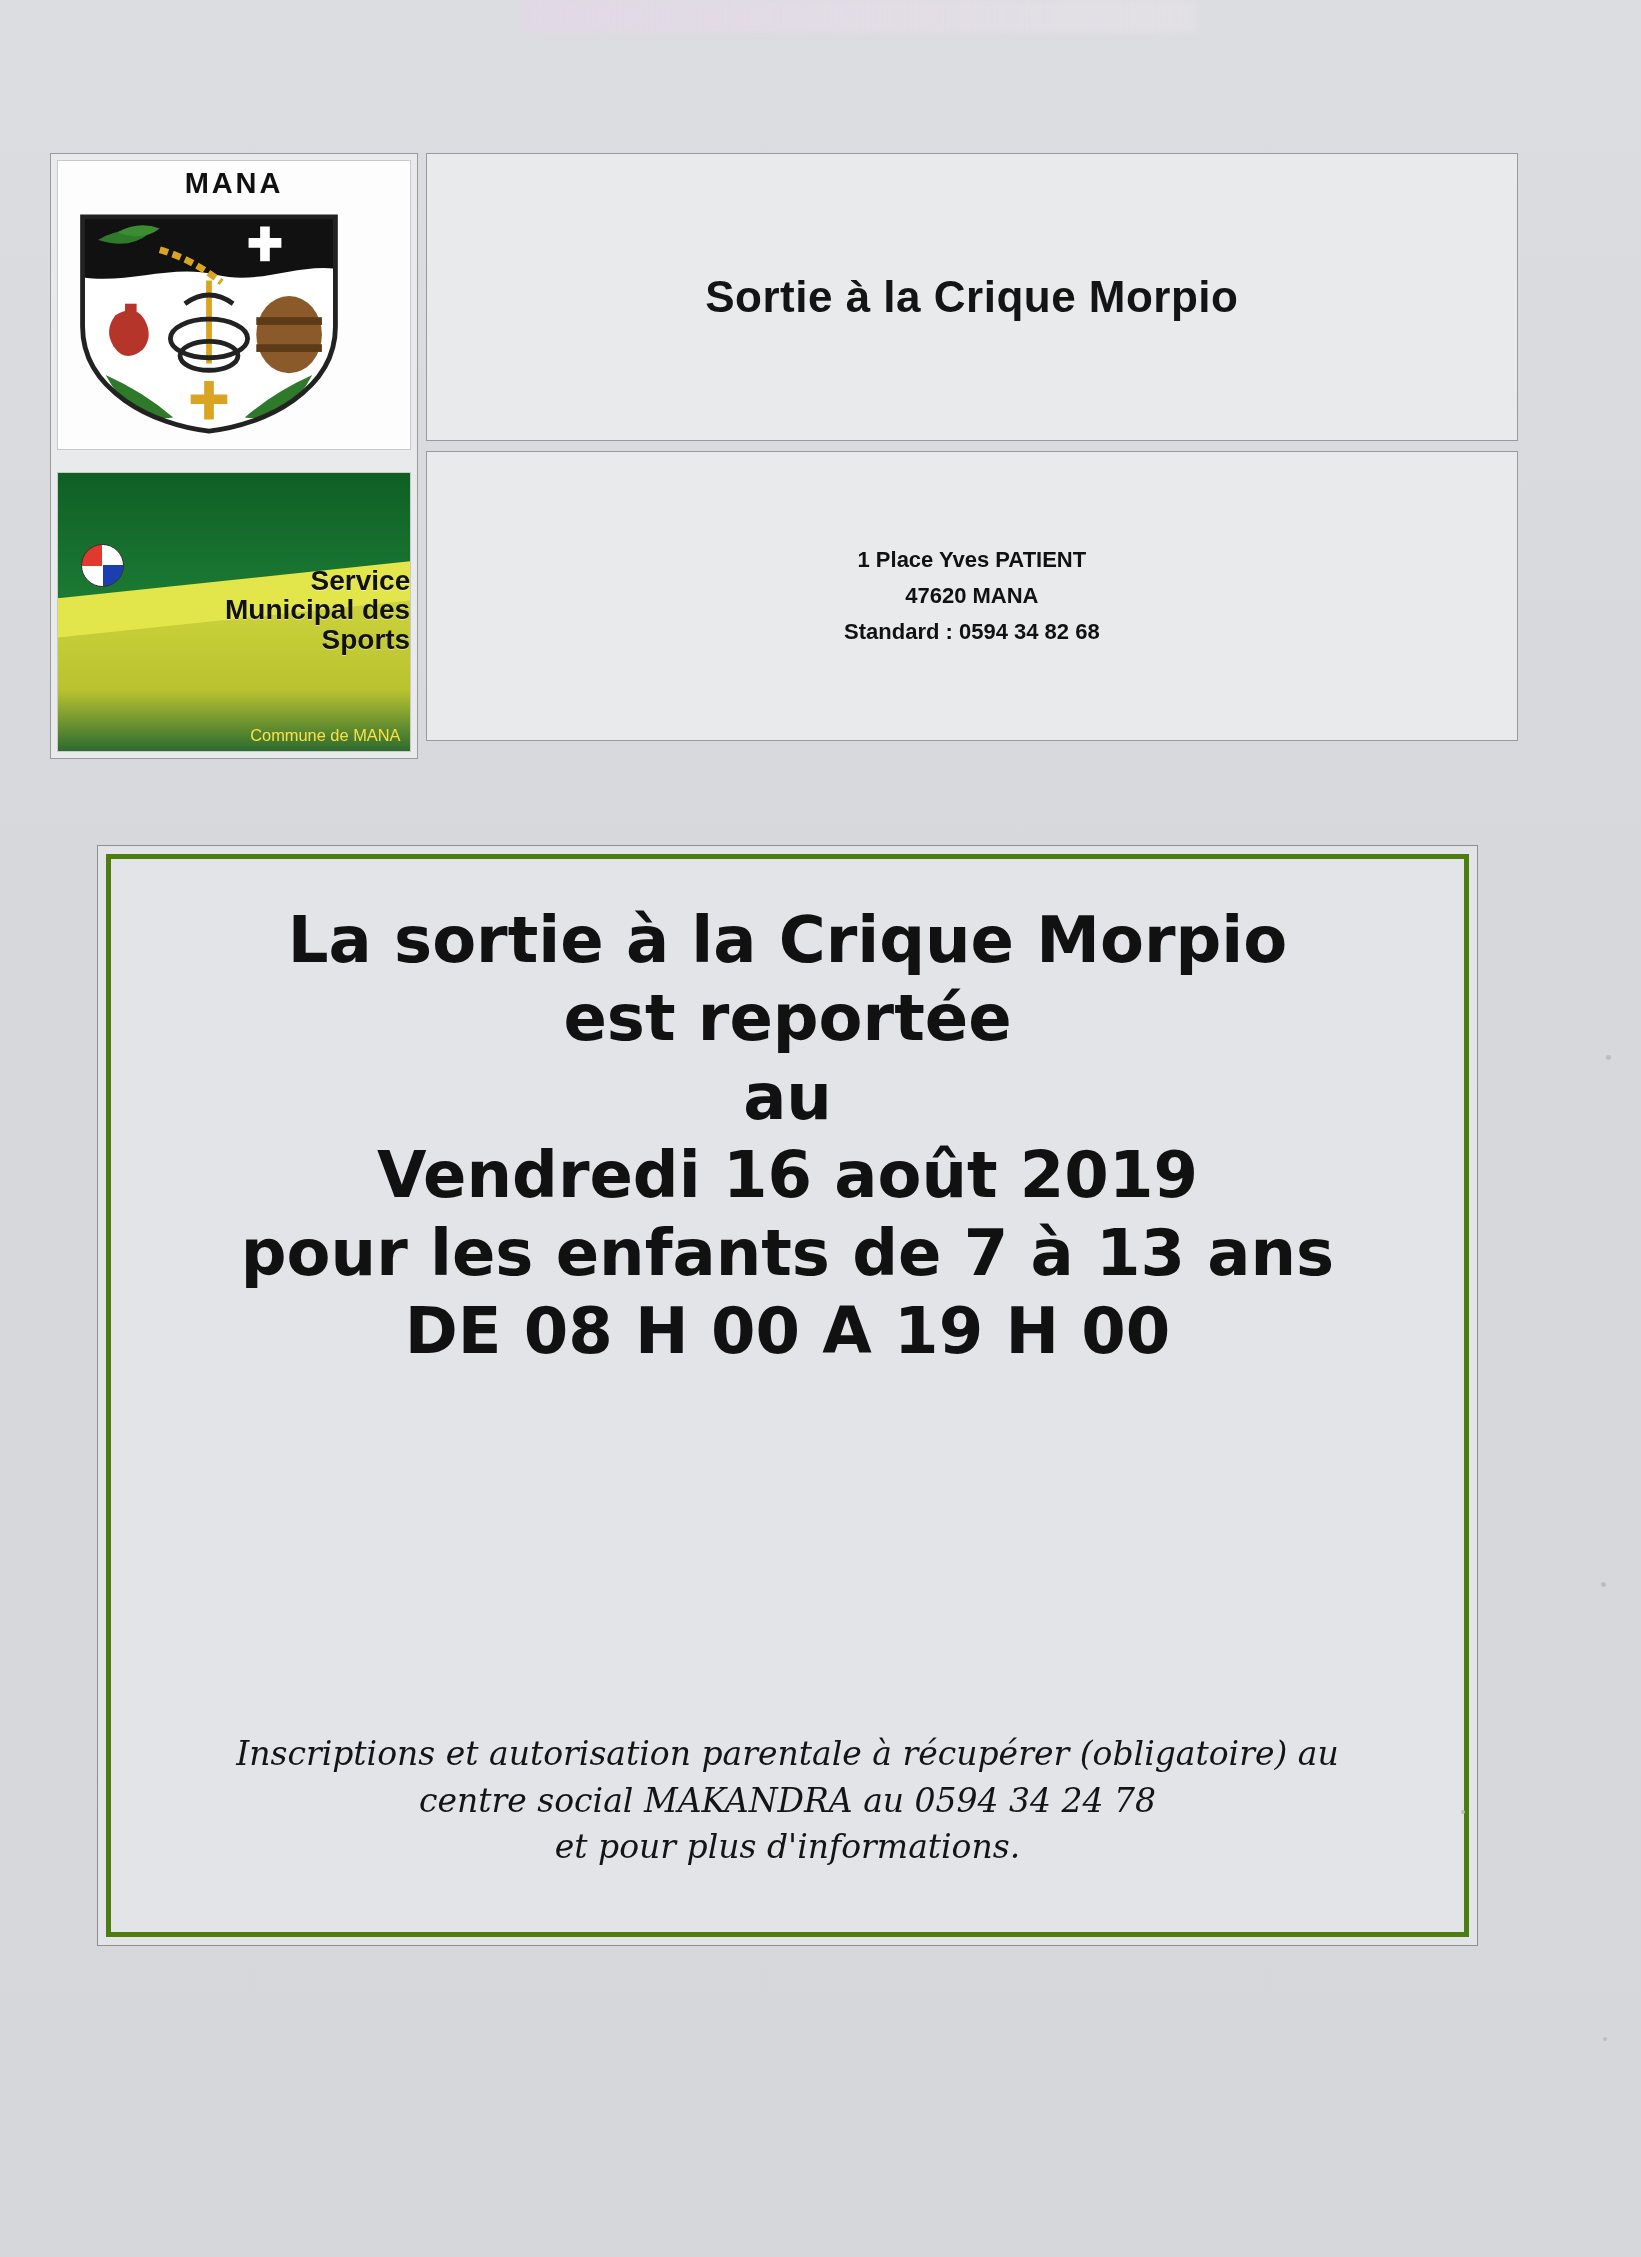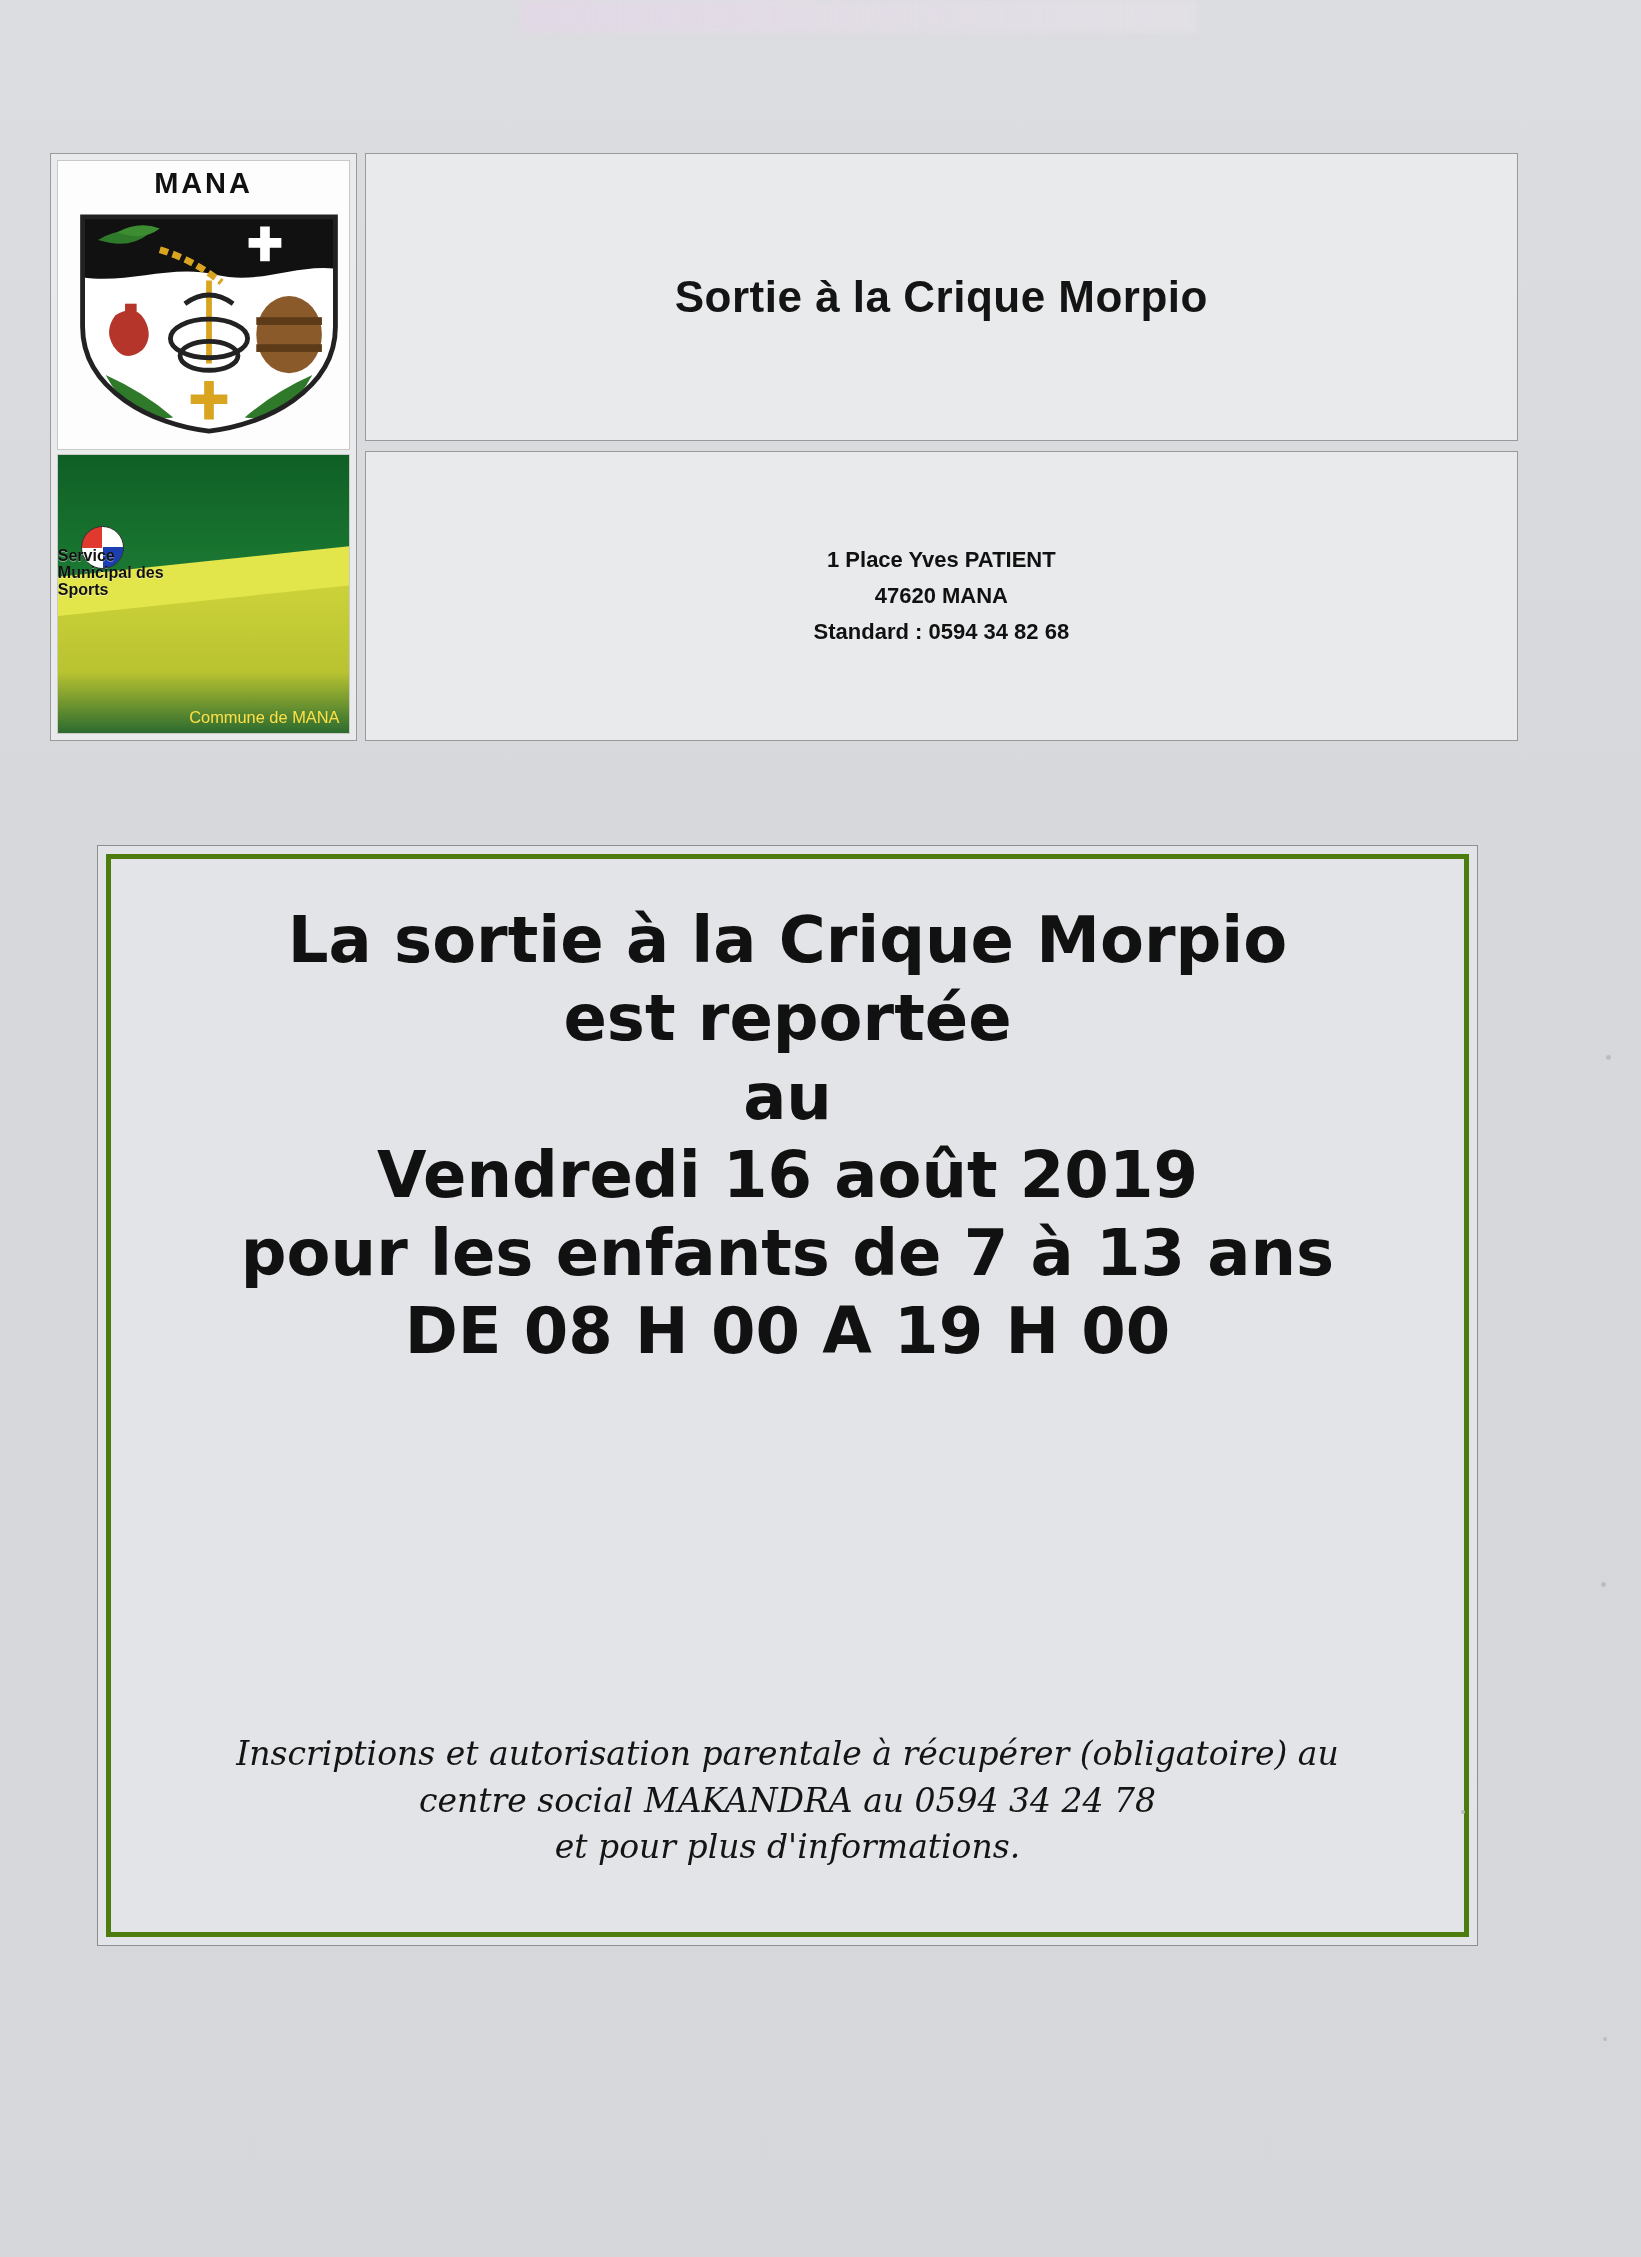--- a/index.html
+++ b/index.html
@@ -32,28 +32,28 @@
   
   .header {
     position: absolute;
     left: 50px;
     top: 153px;
     width: 1468px;
     display: flex;
     gap: 0;
   }
   .logo-cell {
-    width: 307px;
+    width: 368px;
     border: 1px solid #9a9a9a;
     background: #e9eaec;
     padding: 5.8px;
     box-sizing: border-box;
     display: flex;
     flex-direction: column;
-    gap: 4px;
+    gap: 22px;
   }
   
   .crest {
     width: 100%;
     height: 290px;
     background: #fdfdfd;
     border: 1px solid #c9c9c9;
     box-sizing: border-box;
     position: relative;
     overflow: hidden;
@@ -101,23 +101,23 @@
     top: 71px; left: 23px;
     width: 41px; height: 41px;
     border-radius: 50%;
     background:
       conic-gradient(#fff 0 25%, #1b3fb0 25% 50%, #fff 50% 75%, #e03a2f 75% 100%);
     border: 1px solid #333;
   }
   .sms-text {
     position: absolute;
     top: 93px; left: 0; right: 0;
-    text-align: left;
-    font-weight: bold;
-    font-size: 16px;
+    text-align: right;
+    font-weight: bold;
+    font-size: 28px;
     line-height: 1.06;
     color: #111;
     text-shadow: 0 1px 0 rgba(255,255,255,0.45);
   }
   .sms-commune {
     position: absolute;
     bottom: 5.8px; right: 9.7px;
     font-size: 16.4px;
     color: #fde047;
   }

